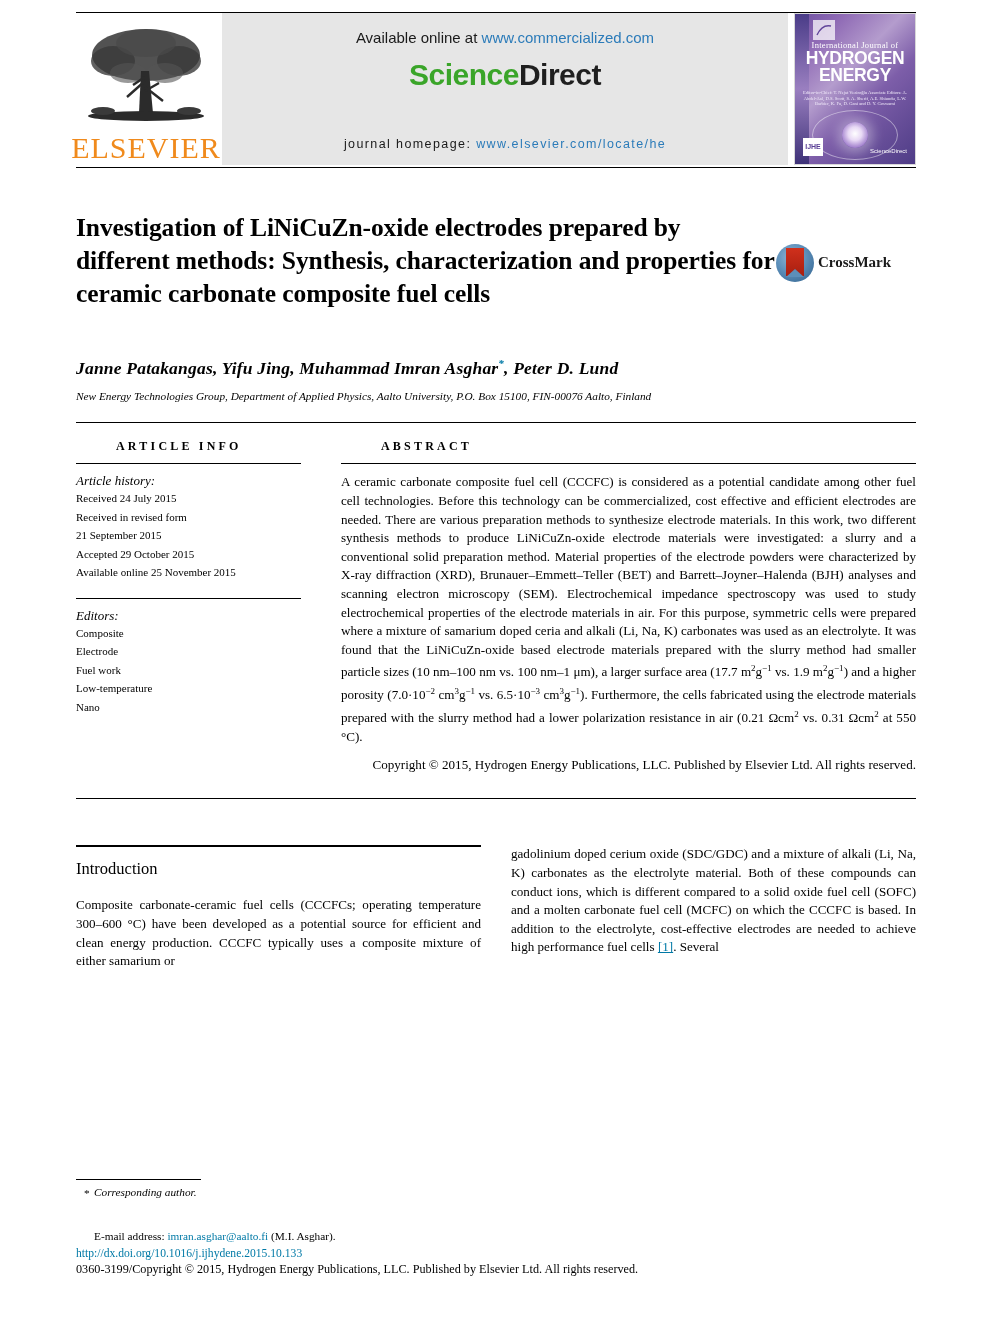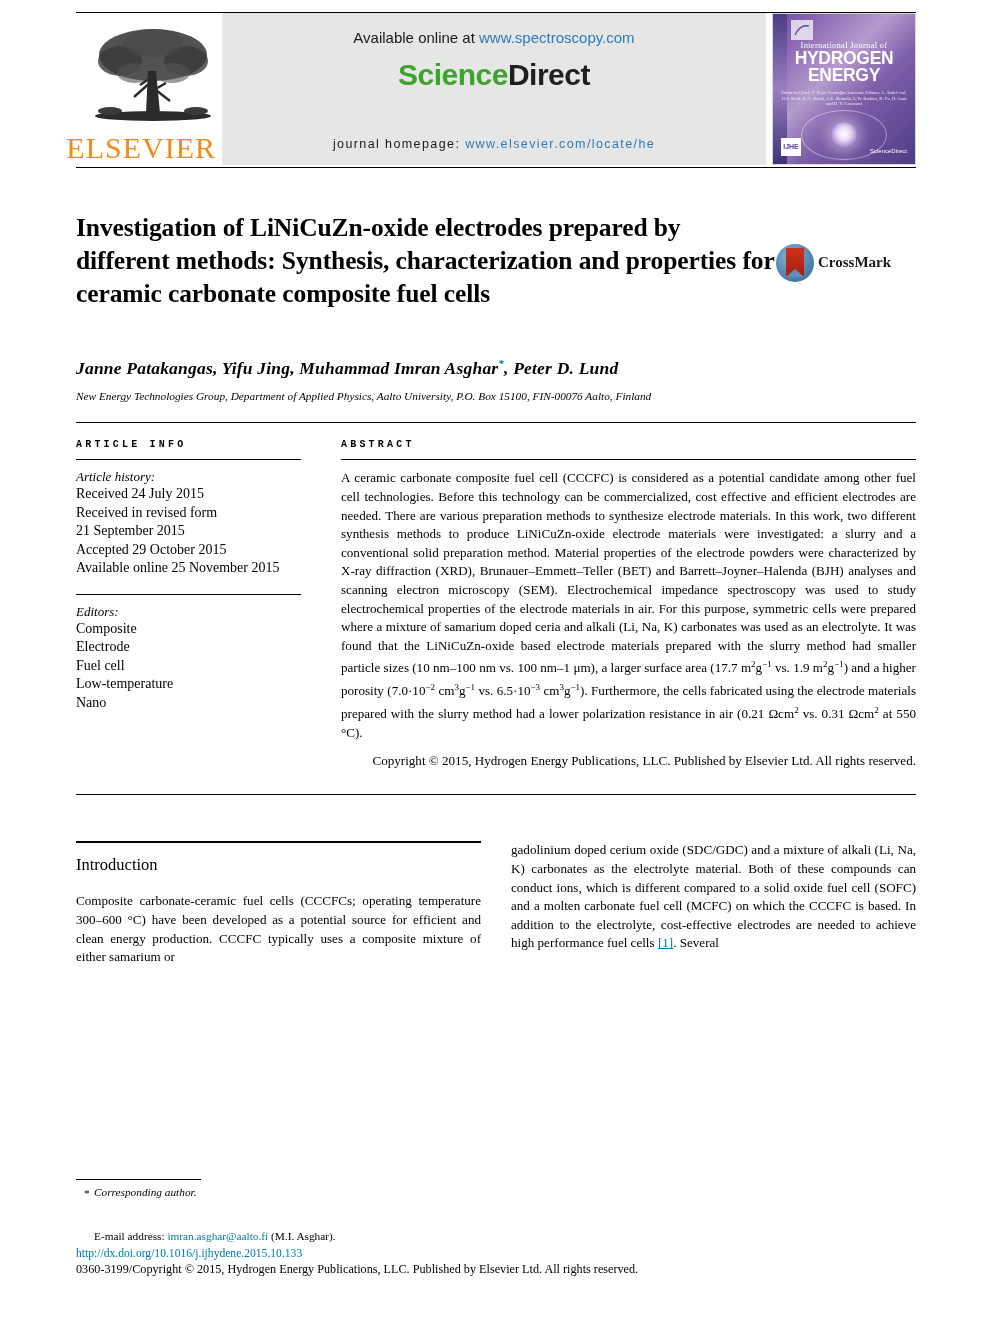--- a/index.html
+++ b/index.html
@@ -25,21 +25,21 @@
     text-transform: uppercase;
     font-weight: 600;
     padding-top: 49px;
     white-space: nowrap;
   }
 
   .rule-top { border-top: 1px solid #000; margin-top: 12px; }
 
   
   .masthead { display: flex; align-items: stretch; height: 152px; margin-top: 0px; }
-  .elsevier-block { width: 140px; display: flex; flex-direction: column; align-items: flex-end;
+  .elsevier-block { width: 140px; display: flex; flex-direction: column; align-items: center;
                     justify-content: flex-end; padding-bottom: 2px; }
   .tree-logo { width: 126px; height: 112px; }
   .elsevier-word {
     font-family: "Liberation Serif", serif;
     font-size: 30px; letter-spacing: 1.0px; color: #f08a1c; line-height: 1;
     font-weight: 400;
   }
   .sd-banner {
     flex: 1; background: #e6e6e6; margin-left: 6px; margin-right: 6px;
     display: flex; flex-direction: column; align-items: center; position: relative;
@@ -54,21 +54,21 @@
   }
   .sd-logo .green { color: #3aa529; }
   .sd-home {
     position: absolute; bottom: 14px; left: 0; right: 0; text-align: center;
     font-family: "Liberation Sans", sans-serif; font-size: 12.5px; letter-spacing: 1.4px;
     color: #1a1a1a;
   }
   .sd-home a { color: #2b7bb9; text-decoration: none; letter-spacing: 1.4px; }
 
   
-  .cover { width: 144px; height: 152px; position: relative; overflow: hidden;
+  .cover { width: 122px; height: 152px; position: relative; overflow: hidden;
            background: linear-gradient(135deg,#6b4fa0 0%, #8f6ab5 18%, #b49ccd 40%, #7d5ea9 60%, #4e3c86 100%);
            border: 1px solid #d8d8d8; }
   .cover-inner { position: absolute; inset: 0; }
   .cover-left-bar { position:absolute; left:0; top:0; bottom:0; width:14px;
                     background: linear-gradient(180deg,#4a3c88,#9a7fc0,#3e3278); }
   .cover-els { position:absolute; top:6px; left:18px; width:22px; height:20px; opacity:.85; }
   .cover-title-sm { position:absolute; top:26px; left:0; right:0; text-align:center;
         font-family:"Liberation Serif", serif; font-size:8.5px; color:#fff; letter-spacing:.3px;}
   .cover-title-lg { position:absolute; top:36px; left:0; right:0; text-align:center;
         font-family:"Liberation Sans", sans-serif; font-weight:bold; font-size:17.5px;
@@ -117,26 +117,26 @@
   .affiliation { margin-top: 10px; font-family:"Liberation Serif", serif; font-style: italic;
              font-size: 11.3px; line-height: 15.5px; max-width: 790px; }
 
   .rule-med { border-top: 1px solid #000; margin-top: 18px; }
 
   
   .info-abs { display: flex; margin-top: 16px; }
   .col-info { width: 243px; padding-right: 18px; }
   .col-abs { flex: 1; padding-left: 22px; }
   .sec-head {
-    font-family:Liberation Mono, monospace; font-size: 10px; font-weight: bold;
-    letter-spacing: 3.2px; text-transform: uppercase;
+    font-family:Liberation Serif, serif; font-size: 12px; font-weight: bold;
+    letter-spacing: 3.2px; text-transform: uppercase; margin-left: 40px;
   }
   .sec-rule { border-top: 1px solid #000; margin-top: 9px; margin-bottom: 9px; }
   .hist-title { font-style: italic; font-size: 13px; }
-  .info-line { font-size: 14px; line-height: 18.5px; }
+  .info-line { font-size: 11px; line-height: 18.5px; }
   .kw-rule { border-top: 1.6px solid #000; margin: 16px 0 9px 0; }
   .kw-title { font-style: italic; font-size: 13px; }
   .abs-text {
     font-size: 13.1px; line-height: 18.6px; text-align: justify; hyphens: none;
   }
   .abs-text sup { font-size: 9px; vertical-align: super; }
   .abs-copy { margin-top: 9px; font-size: 13.1px; line-height: 18.6px; text-align: right; }
 
   .rule-end { border-top: 1px solid #000; margin-top: 24px; }
 
@@ -183,21 +183,21 @@
           <ellipse cx="63" cy="95" rx="58" ry="5" fill="#2b2b2b"></ellipse>
           <ellipse cx="20" cy="90" rx="12" ry="4" fill="#3a3a3a"></ellipse>
           <ellipse cx="106" cy="90" rx="12" ry="4" fill="#3a3a3a"></ellipse>
         </g>
       </svg>
       <div class="elsevier-word">ELSEVIER</div>
     </div>
 
     <div class="sd-banner">
       <div class="sd-available">
-        <span>Available online at </span><a class="link" href="#" style="color:#2b7bb9">www.spectroscopy.com</a>
+        <span>Available online at </span><a class="link" href="#" style="color:#2b7bb9">www.commercialized.com</a>
       </div>
       <div class="sd-logo">
         <span class="green">Science</span><span>Direct</span>
       </div>
       <div class="sd-home">
         <span>journal homepage: </span><a class="link" href="#" style="color:#2b7bb9">www.elsevier.com/locate/he</a>
       </div>
     </div>
 
     <div class="cover">
@@ -249,21 +249,21 @@
       <div class="hist-title">Article history:</div>
       <div class="info-line">Received 24 July 2015</div>
       <div class="info-line">Received in revised form</div>
       <div class="info-line">21 September 2015</div>
       <div class="info-line">Accepted 29 October 2015</div>
       <div class="info-line">Available online 25 November 2015</div>
       <div class="kw-rule"></div>
       <div class="kw-title">Editors:</div>
       <div class="info-line">Composite</div>
       <div class="info-line">Electrode</div>
-      <div class="info-line">Fuel cell</div>
+      <div class="info-line">Fuel work</div>
       <div class="info-line">Low-temperature</div>
       <div class="info-line">Nano</div>
     </div>
 
     <div class="col-abs">
       <div class="sec-head">Abstract</div>
       <div class="sec-rule"></div>
       <div class="abs-text"><span>A ceramic carbonate composite fuel cell (CCCFC) is considered as a potential candidate among other fuel cell technologies. Before this technology can be commercialized, cost effective and efficient electrodes are needed. There are various preparation methods to synthesize electrode materials. In this work, two different synthesis methods to produce LiNiCuZn-oxide electrode materials were investigated: a slurry and a conventional solid preparation method. Material properties of the electrode powders were characterized by X-ray diffraction (XRD), Brunauer–Emmett–Teller (BET) and Barrett–Joyner–Halenda (BJH) analyses and scanning electron microscopy (SEM). Electrochemical impedance spectroscopy was used to study electrochemical properties of the electrode materials in air. For this purpose, symmetric cells were prepared where a mixture of samarium doped ceria and alkali (Li, Na, K) carbonates was used as an electrolyte. It was found that the LiNiCuZn-oxide based electrode materials prepared with the slurry method had smaller particle sizes (10 nm–100 nm vs. 100 nm–1 μm), a larger surface area (17.7 m</span><sup>2</sup><span>g</span><sup>−1</sup><span> vs. 1.9 m</span><sup>2</sup><span>g</span><sup>−1</sup><span>) and a higher porosity (7.0·10</span><sup>−2</sup><span> cm</span><sup>3</sup><span>g</span><sup>−1</sup><span> vs. 6.5·10</span><sup>−3</sup><span> cm</span><sup>3</sup><span>g</span><sup>−1</sup><span>). Furthermore, the cells fabricated using the electrode materials prepared with the slurry method had a lower polarization resistance in air (0.21 Ωcm</span><sup>2</sup><span> vs. 0.31 Ωcm</span><sup>2</sup><span> at 550 °C).</span></div>
       <div class="abs-copy">Copyright © 2015, Hydrogen Energy Publications, LLC. Published by Elsevier Ltd. All rights reserved.</div>
     </div>

